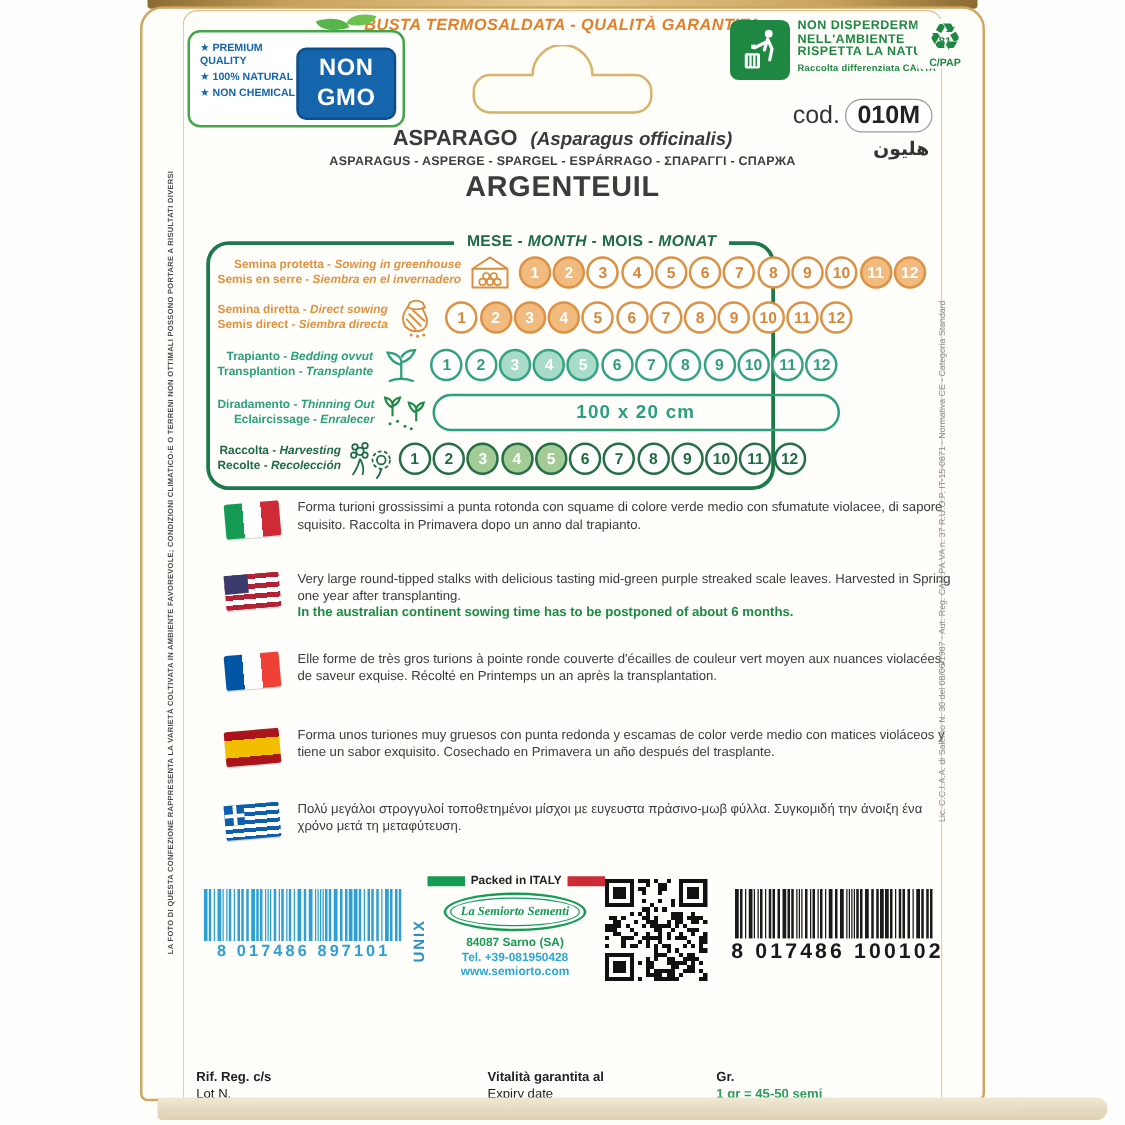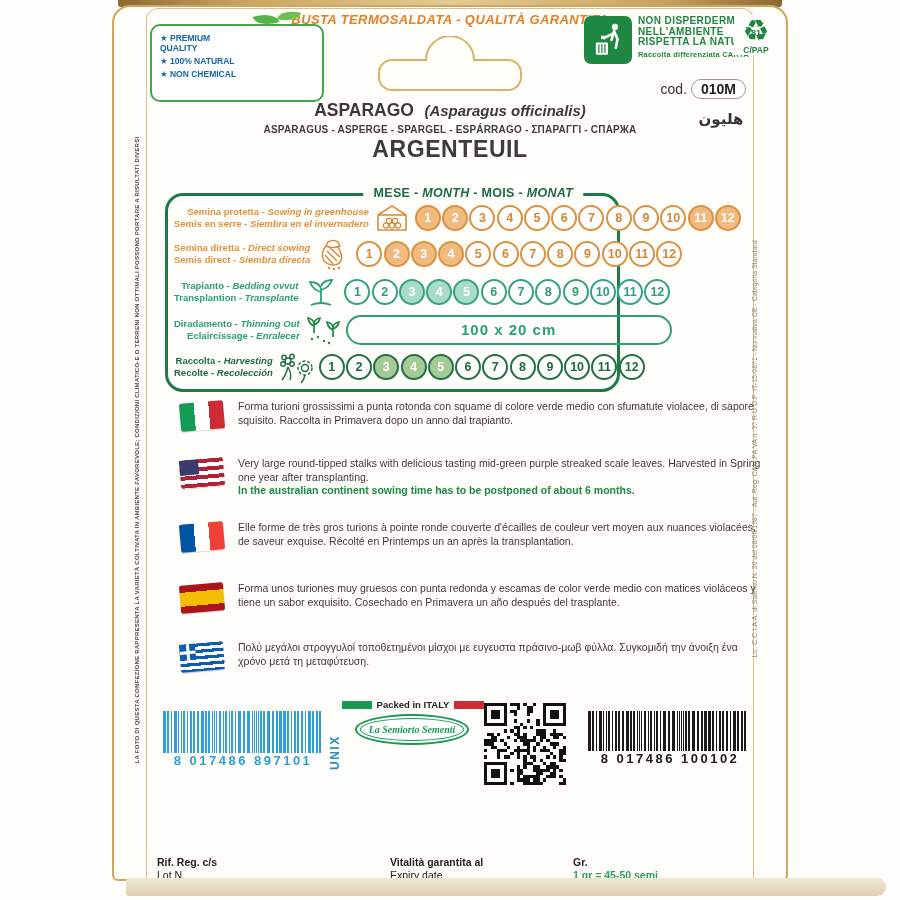--- a/index.html
+++ b/index.html
@@ -40,21 +40,21 @@
     display:flex;align-items:center;justify-content:center;}
   .eco-text{margin-left:6px;color:#1e8843;font-weight:800;font-size:10px;line-height:10.5px;
     letter-spacing:.4px;white-space:nowrap;}
   .eco-sub{font-size:7.5px;font-weight:bold;letter-spacing:.2px;margin-top:2px;}
   .recycle{position:absolute;left:734px;top:15px;width:44px;text-align:center;color:#1e8843;background:#fffefa;}
   .recycle-glyph{font-size:30px;line-height:32px;position:relative;display:block;}
   .recycle-num{position:absolute;left:50%;top:13px;transform:translateX(-50%);
     font-size:9px;font-weight:bold;color:#1e8843;}
   .recycle-mat{font-size:8.5px;font-weight:bold;display:block;margin-top:-2px;}
 
-  .cod{position:absolute;left:620px;top:79px;width:126px;text-align:right;font-size:14px;color:#333;}
+  .cod{position:absolute;left:620px;top:79px;width:126px;text-align:right;font-size:20px;color:#333;}
   .cod-pill{display:inline-block;border:1.5px solid #9a9a9a;border-radius:14px;padding:1px 9px;
     font-weight:bold;color:#222;background:#fff;margin-left:4px;}
 
   
   .title1{position:absolute;left:112px;top:100px;width:676px;text-align:center;color:#3a3a3a;}
   .title1 .nm{font-size:17.5px;font-weight:800;}
   .title1 .lt{font-size:15px;font-weight:bold;font-style:italic;margin-left:6px;}
   .title2{position:absolute;left:112px;top:124px;width:676px;text-align:center;
     font-size:10px;font-weight:bold;color:#3d3d3d;letter-spacing:.2px;}
   .arabic{position:absolute;left:686px;top:110px;width:70px;text-align:center;
@@ -117,21 +117,21 @@
     border-radius:50%;box-sizing:border-box;background:#fff;display:flex;align-items:center;justify-content:center;}
   .oval-inner{width:104px;height:23px;border:1px solid #169b55;border-radius:50%;box-sizing:border-box;
     display:flex;align-items:center;justify-content:center;color:#169b55;font-weight:bold;font-style:italic;
     font-size:10px;font-family:"Liberation Serif","DejaVu Serif",serif;white-space:nowrap;}
   .addr{position:absolute;left:337px;top:749px;width:150px;text-align:center;font-weight:800;
     font-size:9.5px;line-height:11.5px;}
   .addr-city{color:#169b55;} .addr-tel,.addr-web{color:#29a8d8;}
   .qr{position:absolute;left:484px;top:703px;width:82px;height:82px;}
   .bc-right{position:absolute;left:588px;top:711px;width:162px;height:40px;overflow:hidden;}
   .bc-right-digits{position:absolute;left:580px;top:751px;width:180px;text-align:center;
-    color:#1a1a1a;font-size:13px;font-weight:bold;letter-spacing:2.5px;}
+    color:#1a1a1a;font-size:17px;font-weight:bold;letter-spacing:2.5px;}
 
   .foot-block{position:absolute;font-size:10.5px;line-height:13px;color:#222;}
   .foot-b1{font-weight:bold;}
   .rif{left:157px;top:856px;} .vital{left:390px;top:856px;} .grbox{left:573px;top:856px;}
   .seeds-green{color:#2e9e5b;font-weight:bold;}
 
   
   .side-left{position:absolute;left:-201px;top:445px;width:680px;height:10px;transform:rotate(-90deg);
     font-size:6px;font-weight:bold;letter-spacing:.25px;color:#4a4a4a;text-align:center;white-space:nowrap;}
   .side-right{position:absolute;left:476px;top:444px;width:560px;height:10px;transform:rotate(-90deg);
@@ -153,20 +153,24 @@
   </svg>
 
   <div class="premium">
     <div class="premium-lines" id="premium-lines">
         <div class="pline">★ PREMIUM QUALITY</div>
         <div class="pline">★ 100% NATURAL</div>
         <div class="pline">★ NON CHEMICAL</div>
       </div>
     <div class="leaf leaf1"></div>
     <div class="leaf leaf2"></div>
+    <div class="nongmo">
+      <div>NON</div>
+      <div>GMO</div>
+    </div>
   </div>
 
   <div class="eco">
     <div class="eco-bin">
       <svg viewBox="0 0 46 46" width="40" height="40">
         <g fill="#fff">
             <circle cx="31" cy="8" r="3.6"></circle>
             <rect x="9" y="26" width="14" height="14" rx="1.5"></rect>
             <rect x="15" y="18" width="4" height="4"></rect>
           </g>
@@ -443,20 +447,25 @@
   <div class="bc-left-digits">8 017486 897101</div>
   <div class="unix">UNIX</div>
 
   <div class="packed">
     <span class="packed-bar-g"></span>
     <span class="packed-text">Packed in ITALY</span>
     <span class="packed-bar-r"></span>
   </div>
   <div class="oval">
     <div class="oval-inner">La Semiorto Sementi</div>
+  </div>
+  <div class="addr">
+    <div class="addr-city">84087 Sarno (SA)</div>
+    <div class="addr-tel">Tel. +39-081950428</div>
+    <div class="addr-web">www.semiorto.com</div>
   </div>
   <div class="qr" id="qr"><svg viewBox="0 0 25 25" width="82" height="82" shape-rendering="crispEdges" fill="#111">
         <rect x="0" y="0" width="1" height="1"></rect>
         <rect x="1" y="0" width="1" height="1"></rect>
         <rect x="2" y="0" width="1" height="1"></rect>
         <rect x="3" y="0" width="1" height="1"></rect>
         <rect x="4" y="0" width="1" height="1"></rect>
         <rect x="5" y="0" width="1" height="1"></rect>
         <rect x="6" y="0" width="1" height="1"></rect>
         <rect x="8" y="0" width="1" height="1"></rect>

